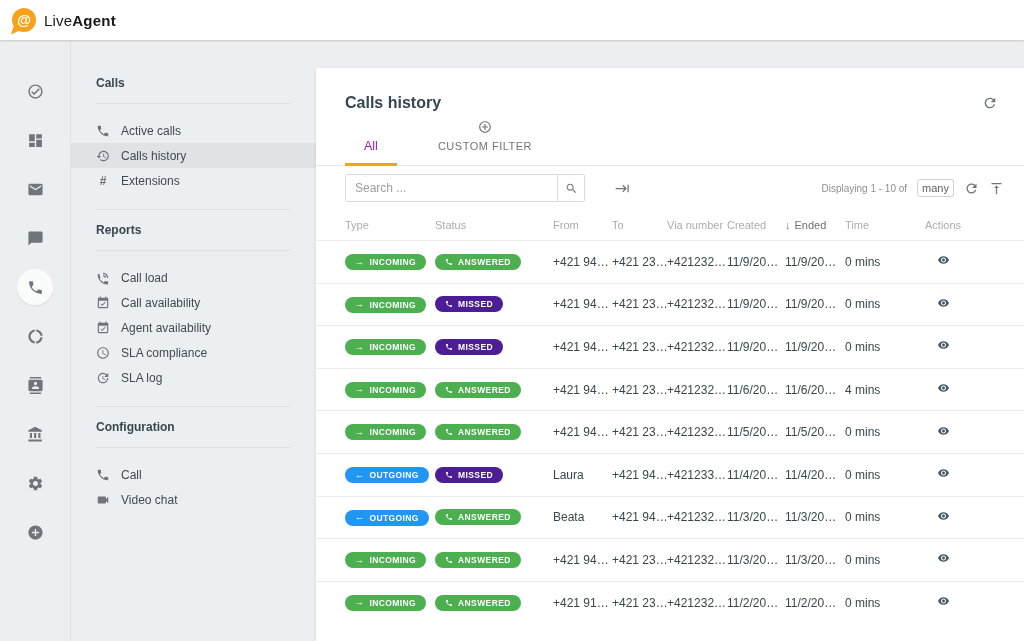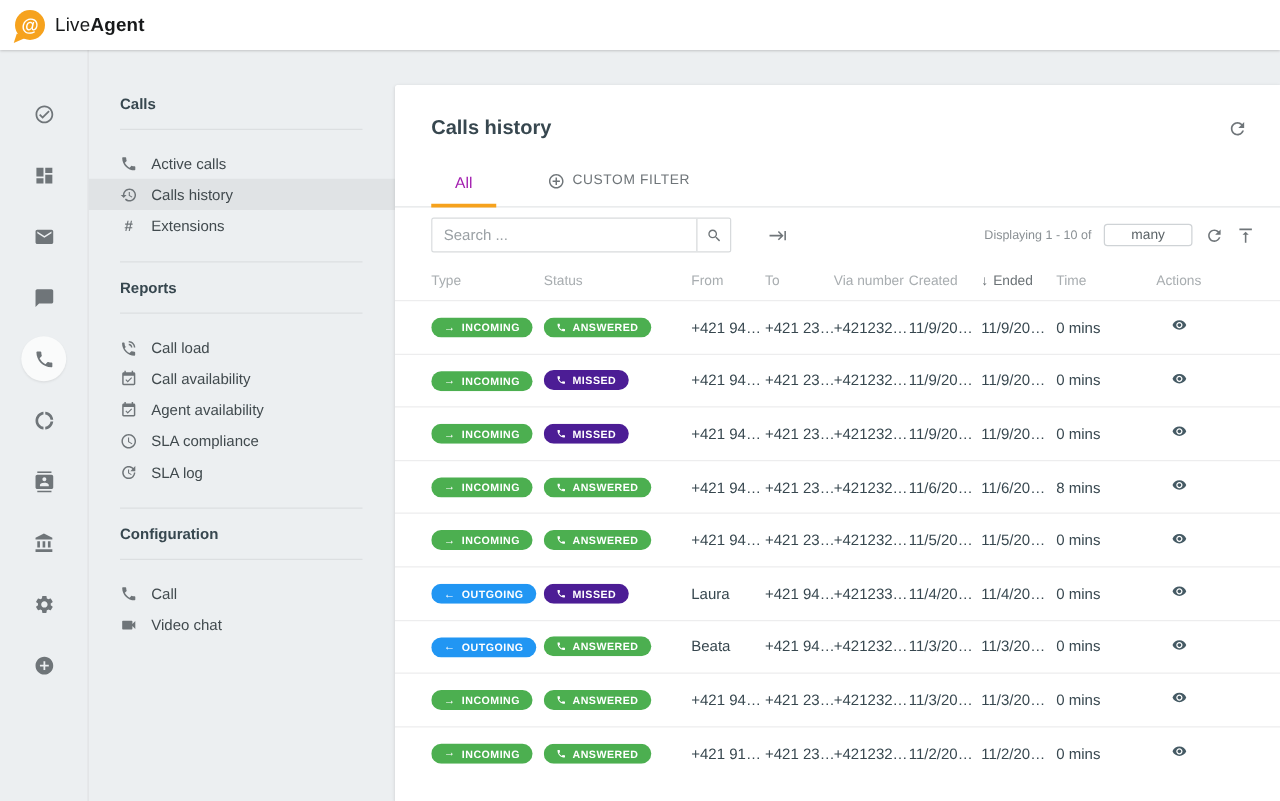--- a/index.html
+++ b/index.html
@@ -68,38 +68,38 @@
     padding:26px 26px 0 29px; }
   .card-title { font-size:16px; font-weight:600; color:#37474f; }
   .iconbtn { background:none; border:none; cursor:pointer; display:flex; align-items:center; }
   .iconbtn svg { width:16px; height:16px; fill:#6f7579; }
 
   .tabs { display:flex; align-items:flex-end; border-bottom:1px solid #e4e6e8;
     height:42px; padding-left:29px; margin-top:12px; }
   .tab { position:relative; padding:0 19px 12px; font-size:12.5px; color:#a21caf; cursor:pointer; }
   .tab.active::after { content:""; position:absolute; left:0; right:0; bottom:-1px;
     height:3px; background:#f6a21d; }
-  .tab.custom { display:flex; gap:6px; color:#6f7579; font-size:11px;
-    letter-spacing:.5px; margin-left:22px; padding-bottom:13px; }
+  .tab.custom { display:flex; align-items:center; gap:6px; color:#6f7579; font-size:11px;
+    letter-spacing:.5px; margin-left:22px; padding-bottom:13px;flex-direction:column; }
   .tab.custom svg { width:14px; height:14px; fill:#6f7579; }
 
   .toolbar { height:44px; display:flex; align-items:center; padding:0 20px 0 29px; }
   .searchbox { width:240px; height:28px; border:1px solid #d7dadc; border-radius:2px;
     display:flex; overflow:hidden; background:#fff; }
   .searchbox input { flex:1; border:none; outline:none; padding:0 9px; font-size:12px;
     color:#0c4a6e; font-family:inherit; }
   .searchbox input::placeholder { color:#9aa0a4; }
   .searchbox button { width:27px; border:none; border-left:1px solid #d7dadc; background:#fff;
     display:flex; align-items:center; justify-content:center; cursor:pointer; }
   .searchbox button svg { width:13px; height:13px; fill:#6f7579; }
   .fwd { margin-left:30px; }
   .fwd svg { width:15px; height:15px; fill:#6f7579; }
   .toolbar-right { margin-left:auto; display:flex; align-items:center; gap:10px; }
   .displaying { font-size:10px; color:#8a9094; }
-  .count-box { border:1px solid #cfd3d6; border-radius:3px; padding:2px 21px; font-size:11px;
+  .count-box { border:1px solid #cfd3d6; border-radius:3px; padding:2px 4px; font-size:11px;
     color:#5c6468; }
   .toolbar-right .iconbtn svg { width:15px; height:15px; }
 
   
   .thead,.trow { display:grid; grid-template-columns:90px 118px 59px 55px 60px 58px 60px 80px 1fr;
     align-items:center; padding:0 20px 0 29px; }
   .thead { height:30px; font-size:11px; color:#a8adb0; }
   .thead .sorted { color:#6b7276; display:flex; gap:4px; cursor:pointer; }
   .tbody { flex:1; overflow:hidden; }
   .trow { height:42.6px; border-top:1px solid #ededee; font-size:12px; color:#37474f; cursor:pointer; }
@@ -403,21 +403,21 @@
                   <svg viewBox="0 0 24 24">
                     <path d="M6.62 10.79c1.44 2.83 3.76 5.14 6.59 6.59l2.2-2.2c.27-.27.67-.36 1.02-.24 1.12.37 2.33.57 3.57.57.55 0 1 .45 1 1V20c0 .55-.45 1-1 1-9.39 0-17-7.61-17-17 0-.55.45-1 1-1h3.5c.55 0 1 .45 1 1 0 1.25.2 2.45.57 3.57.11.35.03.74-.25 1.02l-2.2 2.2z"></path>
                   </svg>
                   <span>ANSWERED</span>
                 </span></div>
     <div class="cell">+421 94…</div>
     <div class="cell">+421 23…</div>
     <div class="cell">+421232…</div>
     <div class="cell">11/6/20…</div>
     <div class="cell">11/6/20…</div>
-    <div class="cell">8 mins</div>
+    <div class="cell">4 mins</div>
     <div class="cell"><span class="eye">
                   <svg viewBox="0 0 24 24">
                     <path d="M12 4.5C7 4.5 2.73 7.61 1 12c1.73 4.39 6 7.5 11 7.5s9.27-3.11 11-7.5c-1.73-4.39-6-7.5-11-7.5zM12 17c-2.76 0-5-2.24-5-5s2.24-5 5-5 5 2.24 5 5-2.24 5-5 5zm0-8c-1.66 0-3 1.34-3 3s1.34 3 3 3 3-1.34 3-3-1.34-3-3-3z"></path>
                   </svg>
                 </span></div>
   </div>
             <div class="trow">
     <div class="cell"><span class="badge in">
                   <span class="arrow">→</span>
                   <span>INCOMING</span>

